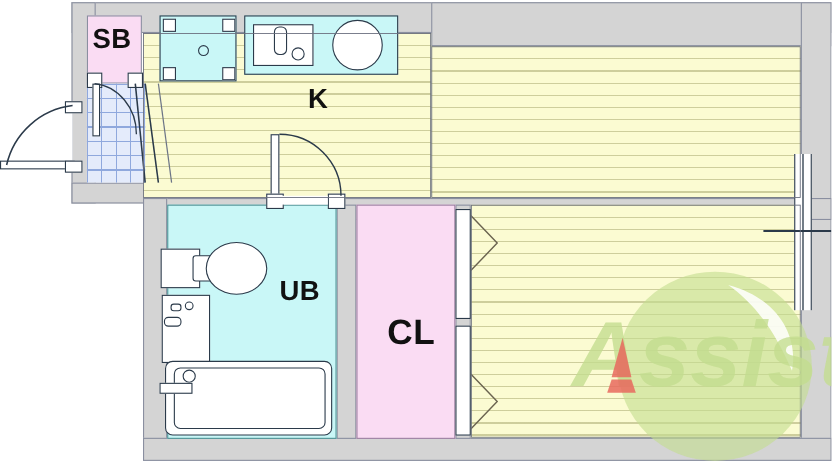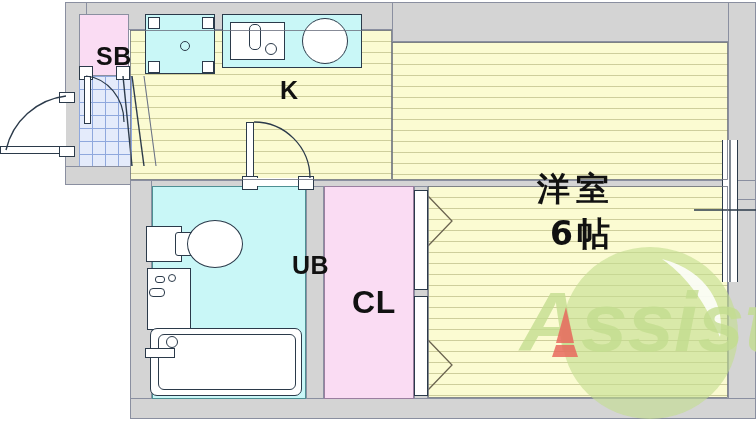--- a/index.html
+++ b/index.html
@@ -140,20 +140,18 @@
   </svg>
 
   <svg id="wm" viewBox="0 0 250 210">
     <ellipse cx="138" cy="108" rx="88" ry="86" fill="#c3dd8f" opacity="0.62"></ellipse>
     <path d="M150 34 C196 46 214 82 208 112 C190 70 170 48 150 34 Z" fill="#ffffff" opacity="0.85"></path>
     <text x="8" y="126" font-family="Liberation Sans, sans-serif" font-size="84" font-weight="700" font-style="italic" fill="#c3dd8f" opacity="0.78">Assist</text>
     <path d="M44 118 L54 82 L62 118 Z" fill="#e8695e" opacity="0.85"></path>
     <path d="M40 132 L66 132 L62 120 L44 120 Z" fill="#e8695e" opacity="0.85"></path>
   </svg>
 
-  <div class="lbl" style="left:96px;top:22px;font-size:25px;margin-top:20px;">SB</div>
+  <div class="lbl" style="left:84px;top:22px;font-size:25px;">SB</div>
   <div class="lbl" style="left:280px;top:76px;font-size:25px;">K</div>
-  <div class="lbl" style="left:254px;top:251px;font-size:25px;margin-left:38px;">UB</div>
+  <div class="lbl" style="left:254px;top:251px;font-size:25px;">UB</div>
   <div class="lbl" style="left:352px;top:284px;font-size:32px;">CL</div>
-  <div class="lbl lbl-jp" style="left:537px;top:167px;font-size:33px;letter-spacing:6px;">洋室</div>
-  <div class="lbl lbl-jp" style="left:550px;top:212px;font-size:33px;letter-spacing:4px;">6帖</div>
 
 </div>
 
 </body></html>

